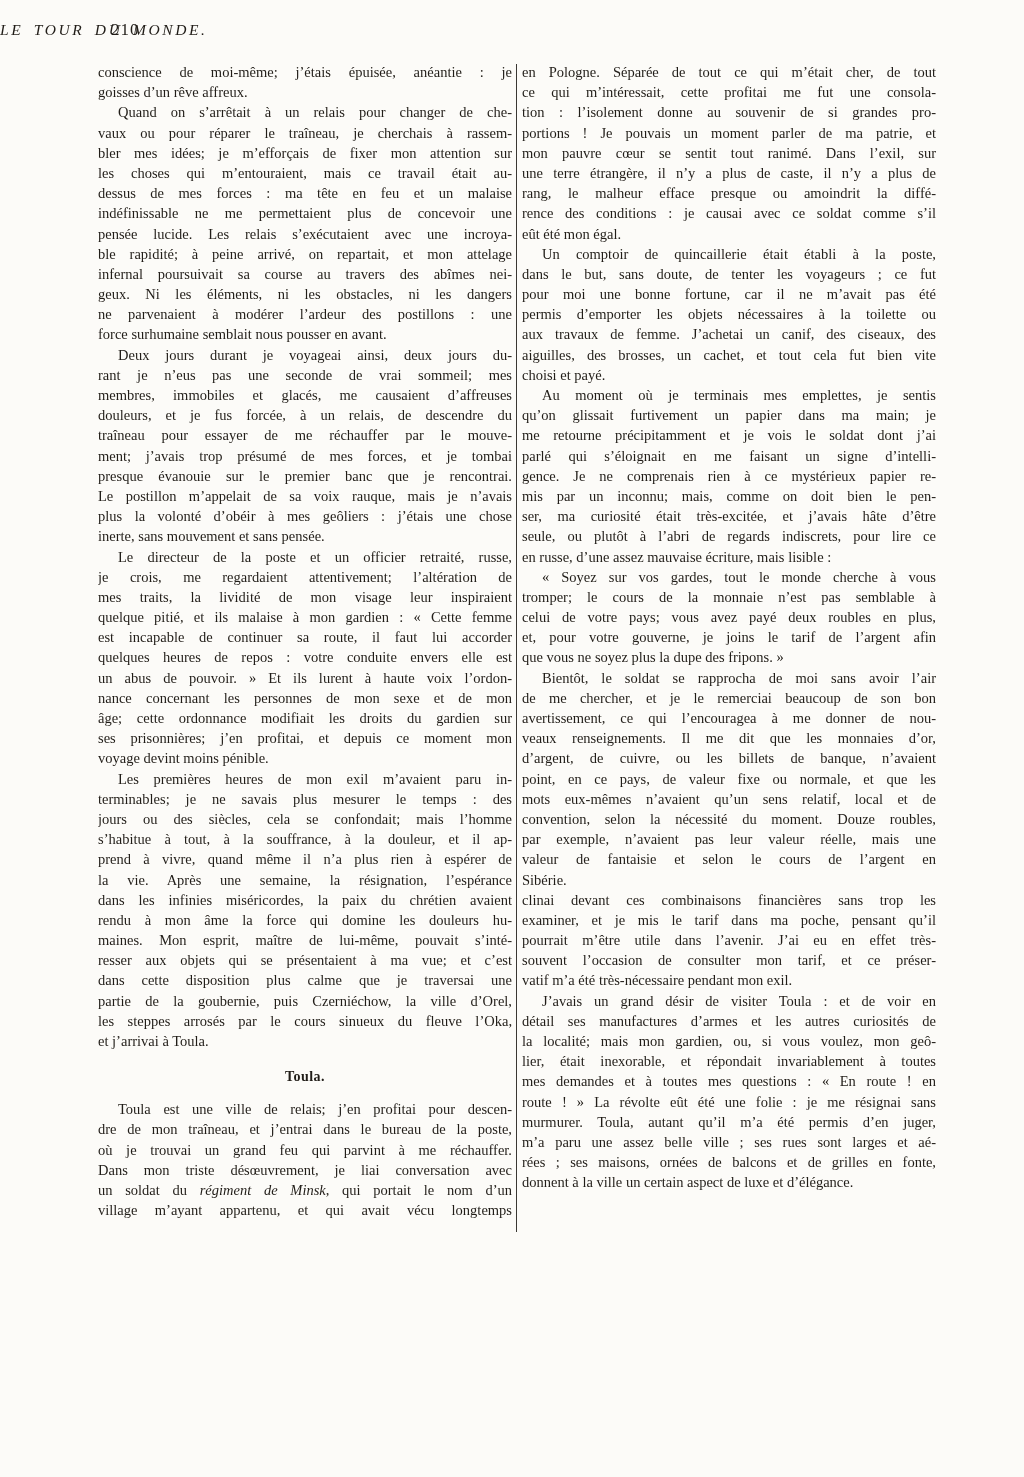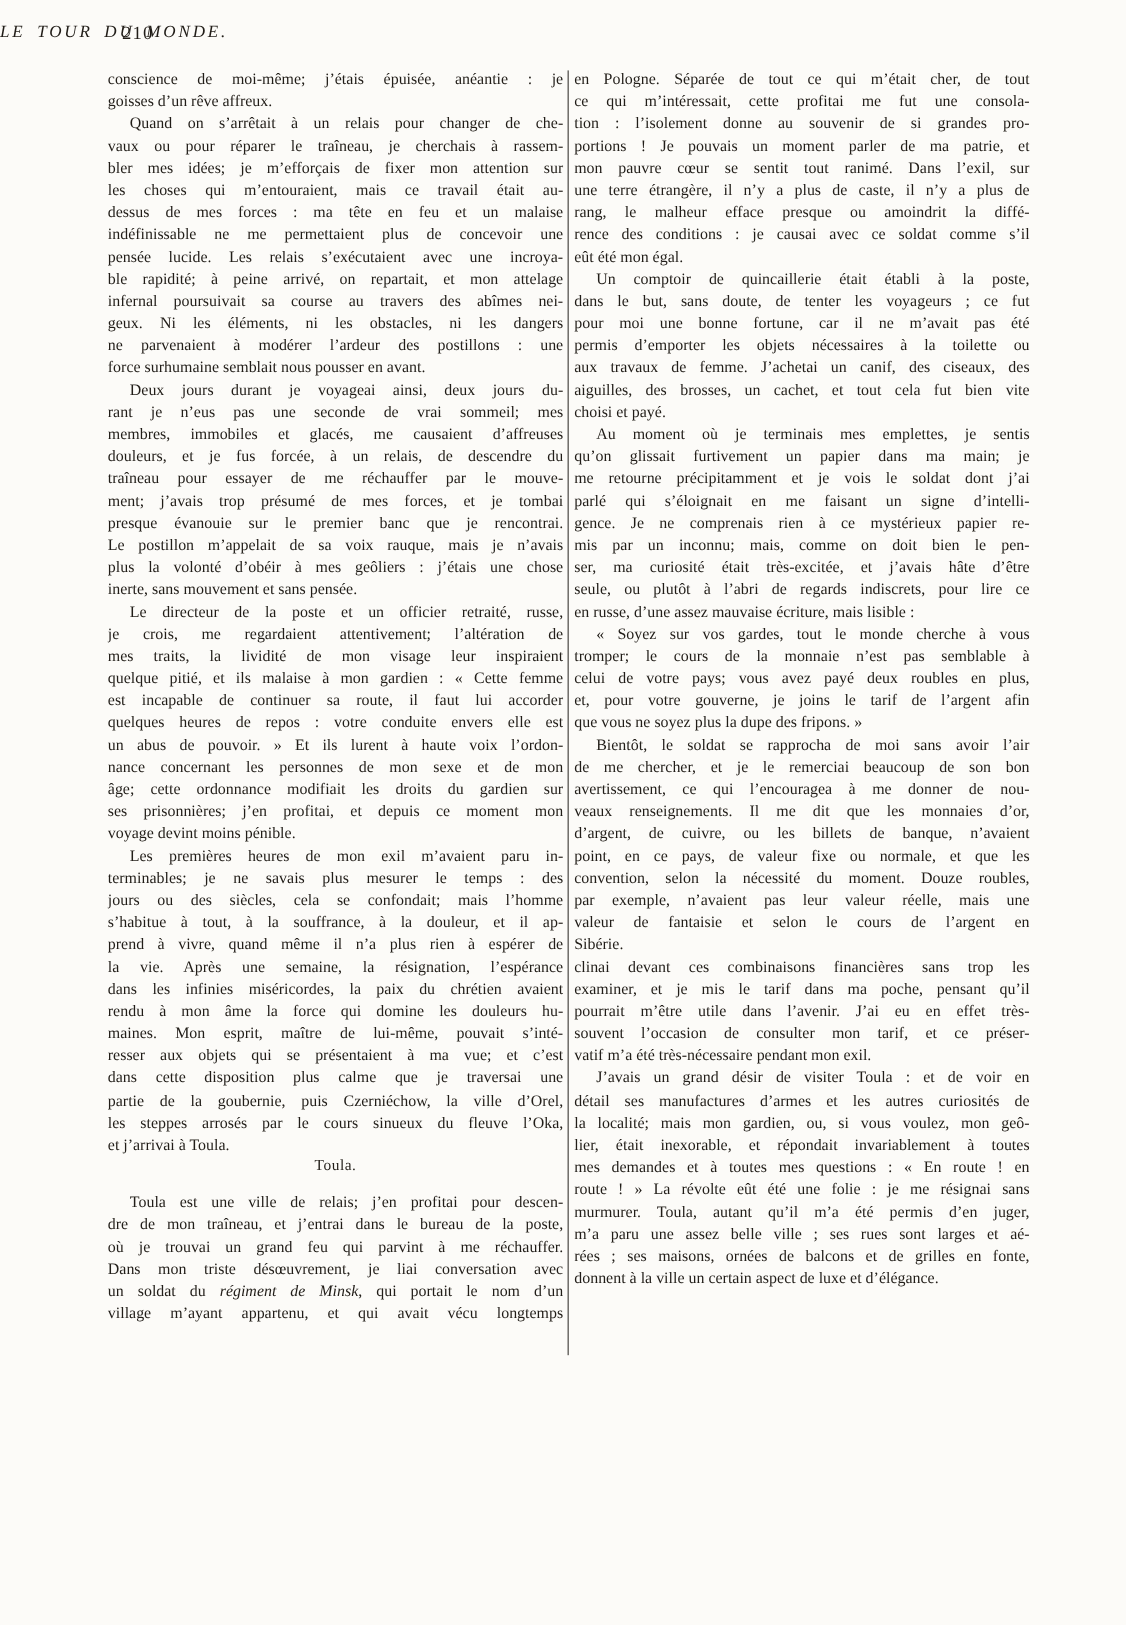--- a/index.html
+++ b/index.html
@@ -43,24 +43,24 @@
     text-align: justify;
     text-align-last: justify;
     -moz-text-align-last: justify;
   }
   .line.pl {
     text-align-last: left;
     -moz-text-align-last: left;
   }
   .line.ind { text-indent: 20px; }
   .sec-heading {
-    margin: 0 0 12px 0;
+    margin: 16px 0 12px 0;
     height: 20px; line-height: 20px;
     text-align: center;
-    font-weight: normal; font-size: 14px;
+    font-weight: bold; font-size: 14px;
     letter-spacing: 0.5px;
   }
   .watermark {
     position: absolute; right: 17px; bottom: 13px;
     font-family: "DejaVu Sans", sans-serif;
     font-size: 15px; letter-spacing: 0.4px;
     color: #9e9e9e;
   }
   i { font-style: italic; }
 </style>
@@ -161,20 +161,21 @@
       <div class="line">tromper; le cours de la monnaie n’est pas semblable à</div>
       <div class="line">celui de votre pays; vous avez payé deux roubles en plus,</div>
       <div class="line">et, pour votre gouverne, je joins le tarif de l’argent afin</div>
       <div class="line pl">que vous ne soyez plus la dupe des fripons. »</div>
       <div class="line ind">Bientôt, le soldat se rapprocha de moi sans avoir l’air</div>
       <div class="line">de me chercher, et je le remerciai beaucoup de son bon</div>
       <div class="line">avertissement, ce qui l’encouragea à me donner de nou-</div>
       <div class="line">veaux renseignements. Il me dit que les monnaies d’or,</div>
       <div class="line">d’argent, de cuivre, ou les billets de banque, n’avaient</div>
       <div class="line">point, en ce pays, de valeur fixe ou normale, et que les</div>
+      <div class="line">mots eux-mêmes n’avaient qu’un sens relatif, local et de</div>
       <div class="line">convention, selon la nécessité du moment. Douze roubles,</div>
       <div class="line">par exemple, n’avaient pas leur valeur réelle, mais une</div>
       <div class="line">valeur de fantaisie et selon le cours de l’argent en</div>
       <div class="line pl">Sibérie.</div>
       <div class="line">clinai devant ces combinaisons financières sans trop les</div>
       <div class="line">examiner, et je mis le tarif dans ma poche, pensant qu’il</div>
       <div class="line">pourrait m’être utile dans l’avenir. J’ai eu en effet très-</div>
       <div class="line">souvent l’occasion de consulter mon tarif, et ce préser-</div>
       <div class="line pl">vatif m’a été très-nécessaire pendant mon exil.</div>
       <div class="line ind">J’avais un grand désir de visiter Toula : et de voir en</div>

